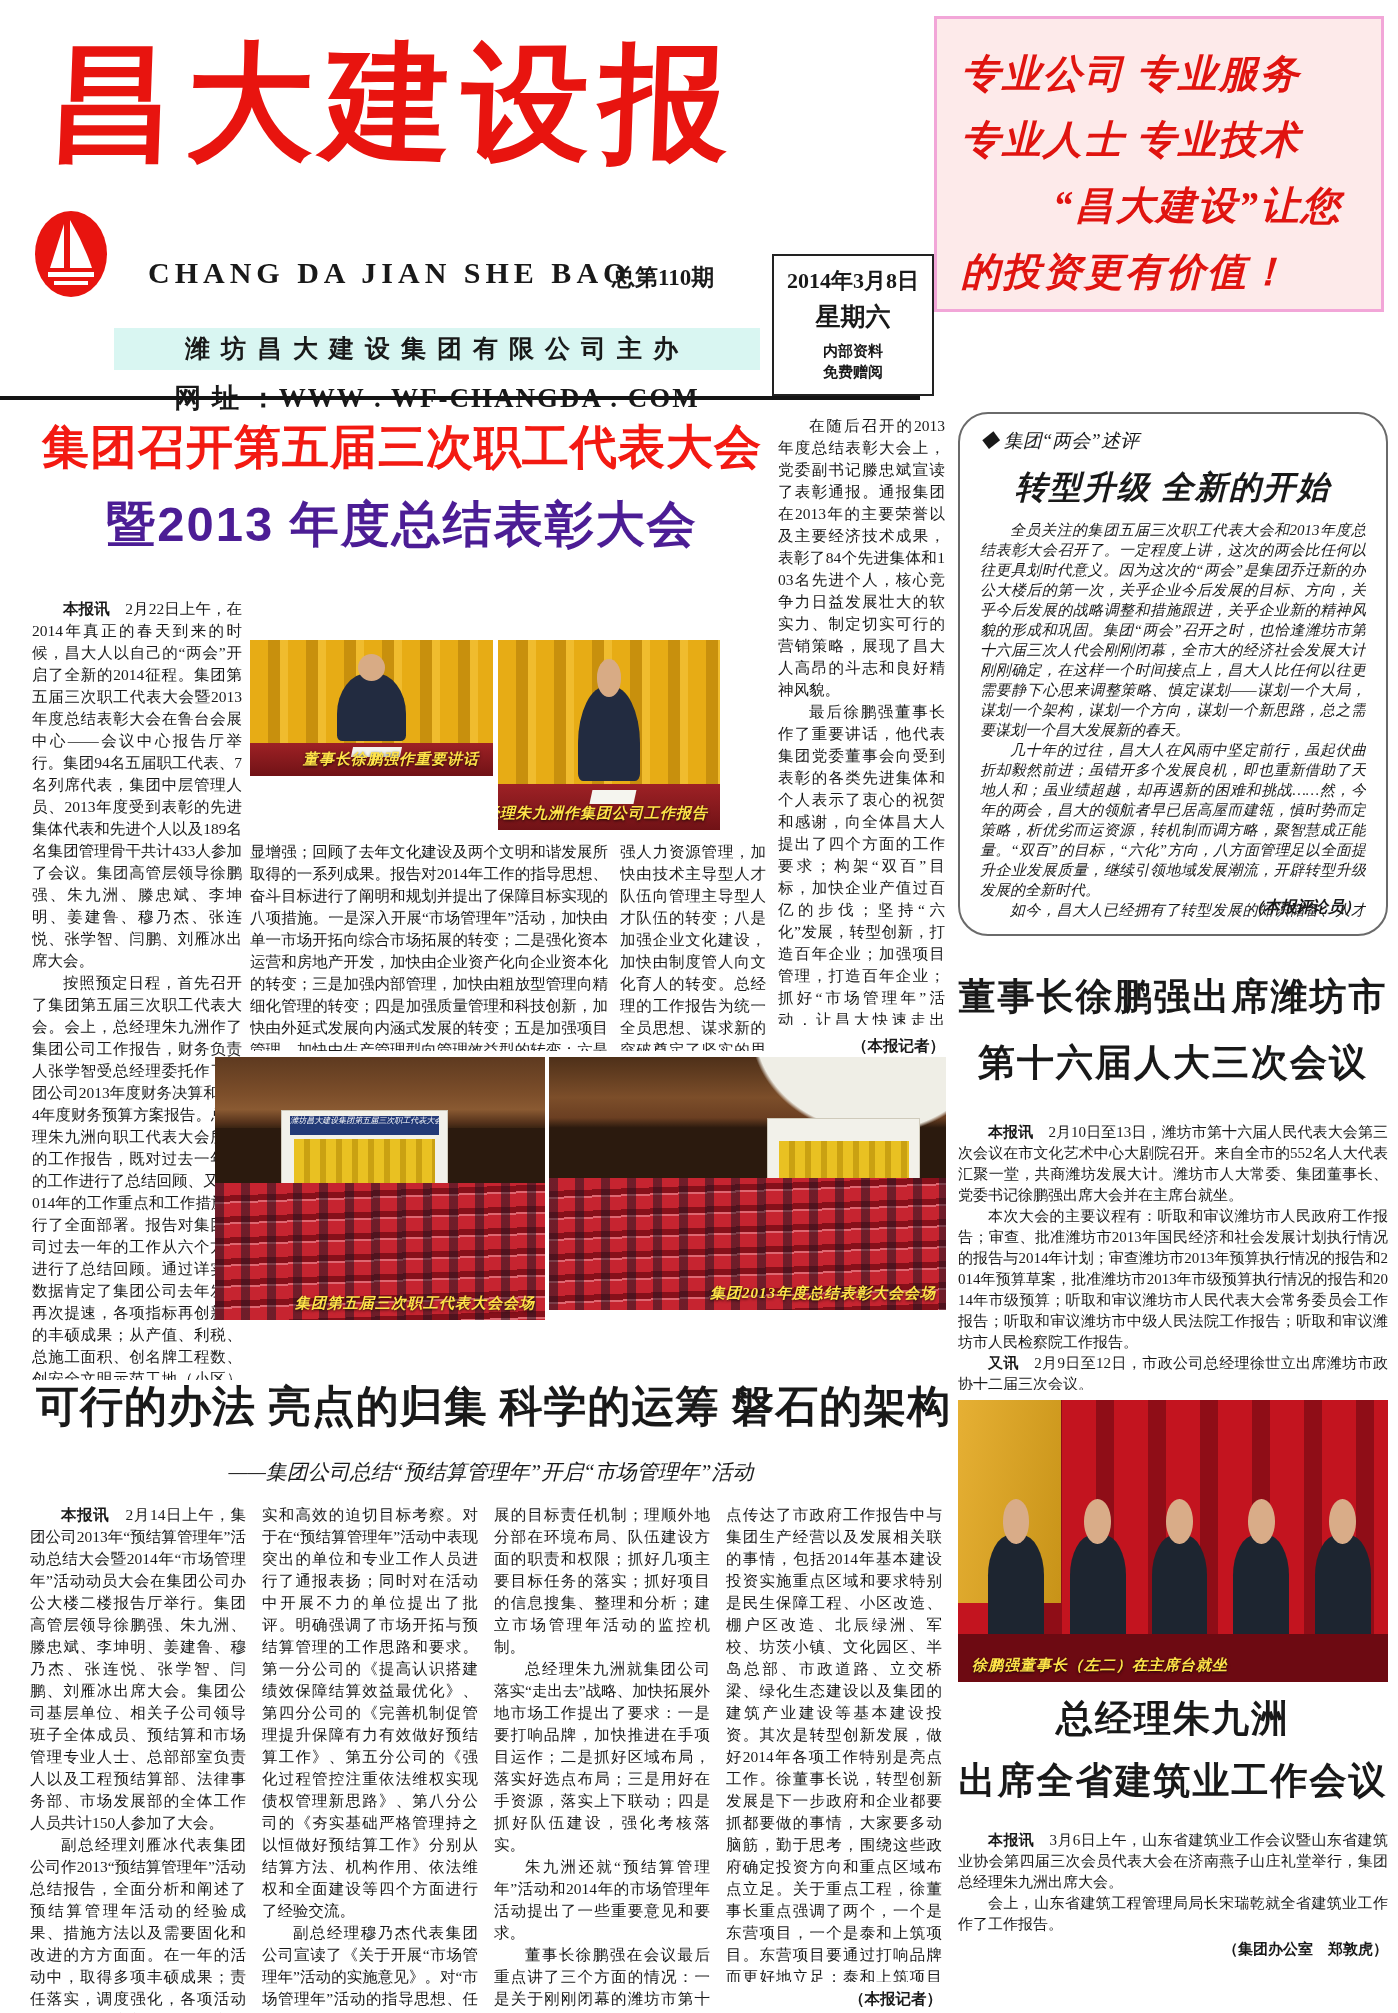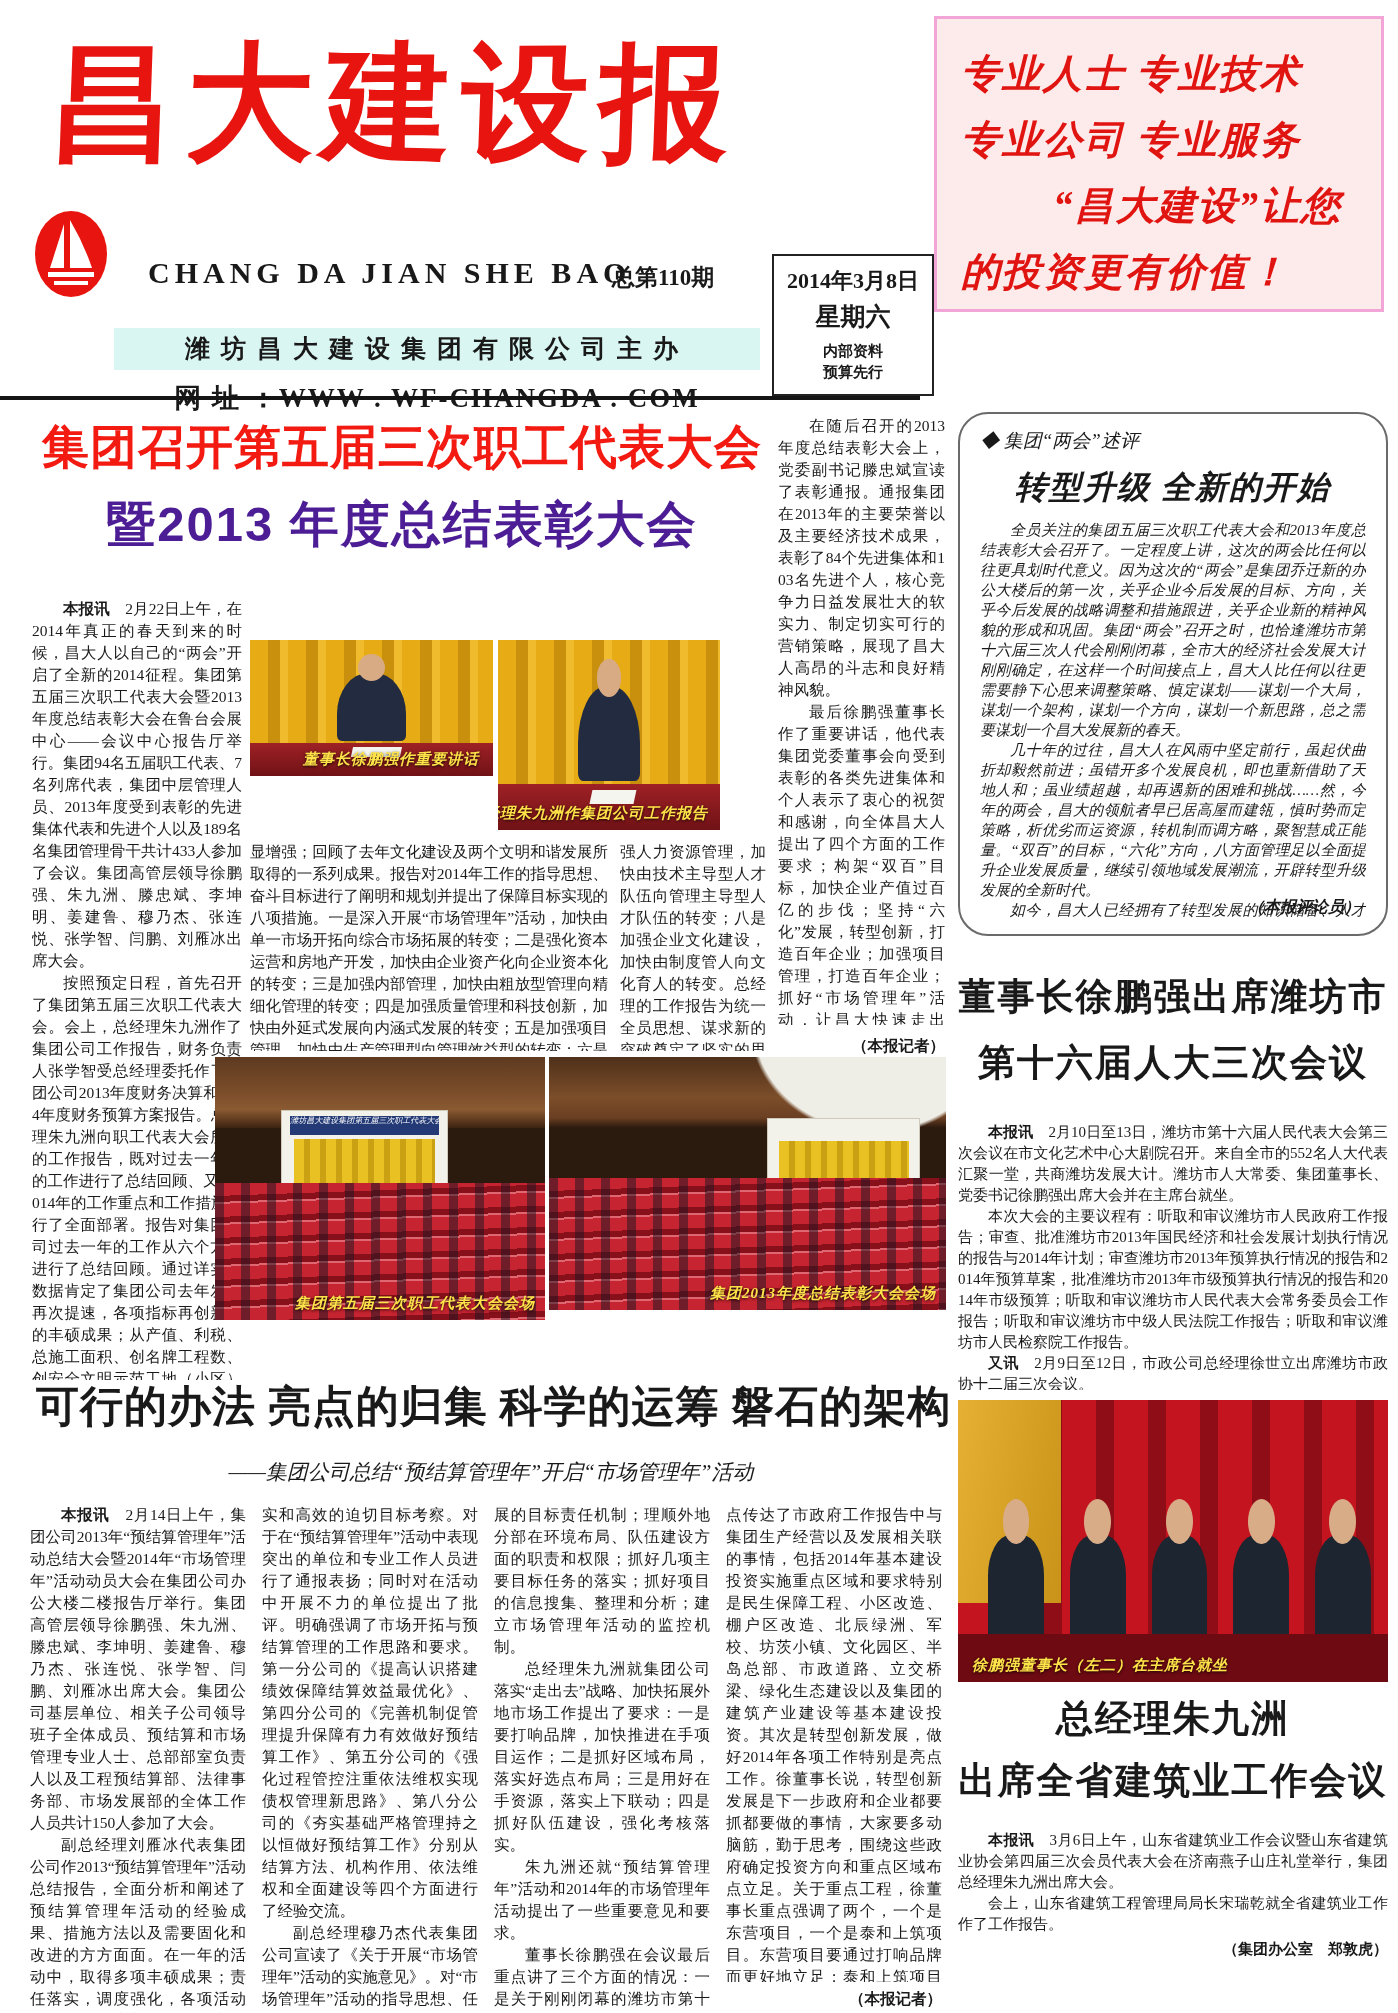--- a/index.html
+++ b/index.html
@@ -112,25 +112,25 @@
   </div>
   <div class="abs mast-title">昌大建设报</div>
   <div class="abs pinyin">CHANG DA JIAN SHE BAO</div>
   <div class="abs issue">总第110期</div>
   <div class="abs pubband">潍坊昌大建设集团有限公司主办</div>
   <div class="abs url">网 址 ：WWW . WF-CHANGDA . COM</div>
   <div class="abs datebox">
     <div class="d1">2014年3月8日</div>
     <div class="d2">星期六</div>
     <div class="d3">内部资料</div>
-    <div class="d3" style="margin-top:0;">预算先行</div>
+    <div class="d3" style="margin-top:0;">免费赠阅</div>
   </div>
   <div class="abs adbox">
+    <div class="al">专业公司 专业服务</div>
     <div class="al">专业人士 专业技术</div>
-    <div class="al">专业公司 专业服务</div>
     <div class="al" style="padding-left:92px;">“昌大建设”让您</div>
     <div class="al">的投资更有价值！</div>
   </div>
   <div class="abs toprule"></div>
 
   <div class="abs h1a">集团召开第五届三次职工代表大会</div>
   <div class="abs h1b">暨2013 年度总结表彰大会</div>
 
   <div class="abs txt ls-col1">
     <p><b>本报讯</b><span>　2月22日上午，在2014年真正的春天到来的时候，昌大人以自己的“两会”开启了全新的2014征程。集团第五届三次职工代表大会暨2013年度总结表彰大会在鲁台会展中心——会议中心报告厅举行。集团94名五届职工代表、7名列席代表，集团中层管理人员、2013年度受到表彰的先进集体代表和先进个人以及189名名集团管理骨干共计433人参加了会议。集团高管层领导徐鹏强、朱九洲、滕忠斌、李坤明、姜建鲁、穆乃杰、张连悦、张学智、闫鹏、刘雁冰出席大会。</span></p>

